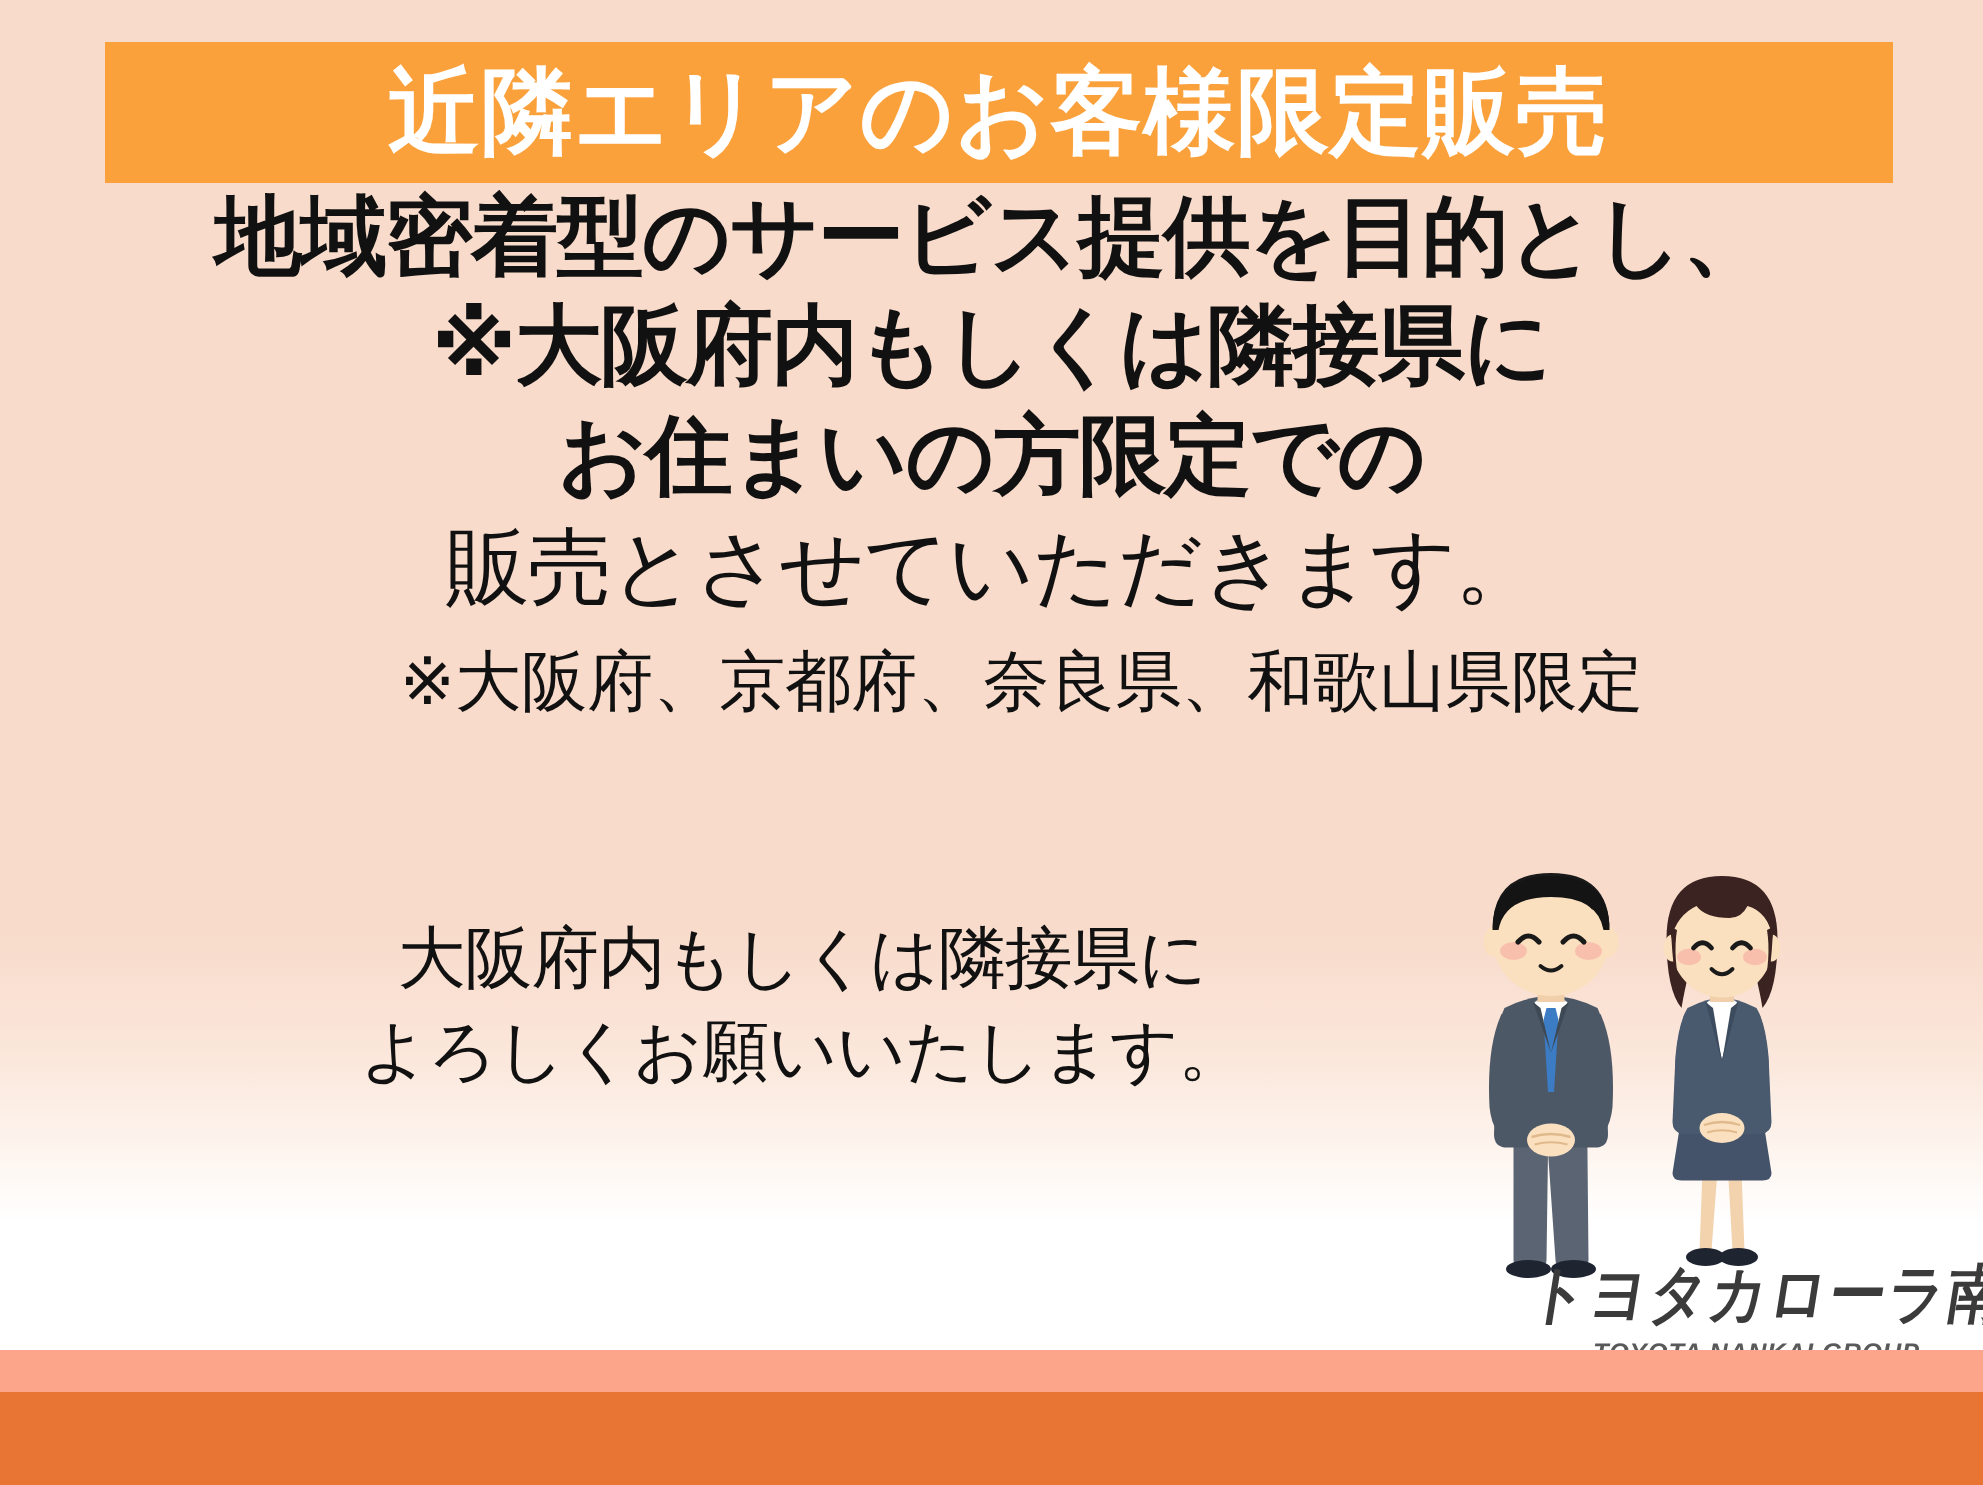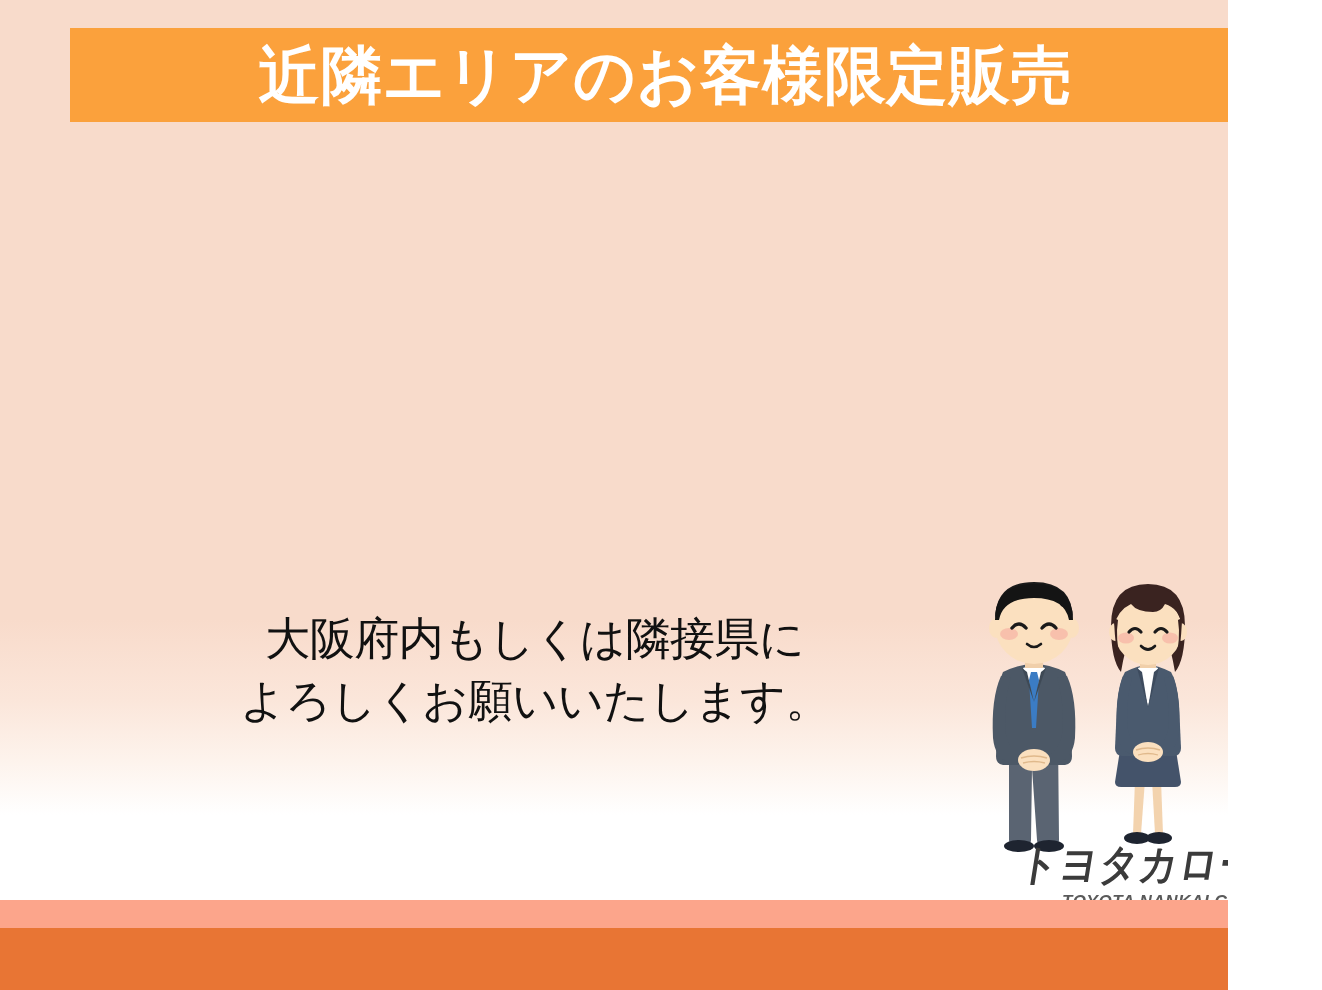--- a/index.html
+++ b/index.html
@@ -9,21 +9,21 @@
   body {
     width: 1322px;
     height: 990px;
     overflow: hidden;
     font-family: "Liberation Sans", "DejaVu Sans", sans-serif;
     background: #ffffff;
   }
 
   #poster {
     position: relative;
-    width: 1228px;
+    width: 1322px;
     height: 990px;
     background:
       linear-gradient(to bottom,
         #f8dbcb 0px,
         #f8dbcb 620px,
         #fbe6da 700px,
         #fdf3ec 760px,
         #ffffff 815px,
         #ffffff 900px);
     overflow: hidden;
@@ -170,20 +170,27 @@
 </style>
 </head>
 <body>
 
 <div id="poster">
 
   <div class="header-band">
     <div class="header-title">近隣エリアのお客様限定販売</div>
   </div>
 
+  <div class="copy-block">
+    <div class="line line-1">地域密着型のサービス提供を目的とし、</div>
+    <div class="line line-2">※大阪府内もしくは隣接県に</div>
+    <div class="line line-3">お住まいの方限定での</div>
+    <div class="line line-4">販売とさせていただきます。</div>
+    <div class="line note-line">※大阪府、京都府、奈良県、和歌山県限定</div>
+  </div>
 
   <div class="closing">
     <div class="line">大阪府内もしくは隣接県に</div>
     <div class="line">よろしくお願いいたします。</div>
   </div>
 
   <div class="people">
     <svg viewBox="0 0 262 290" xmlns="http://www.w3.org/2000/svg">
 
       <g>

